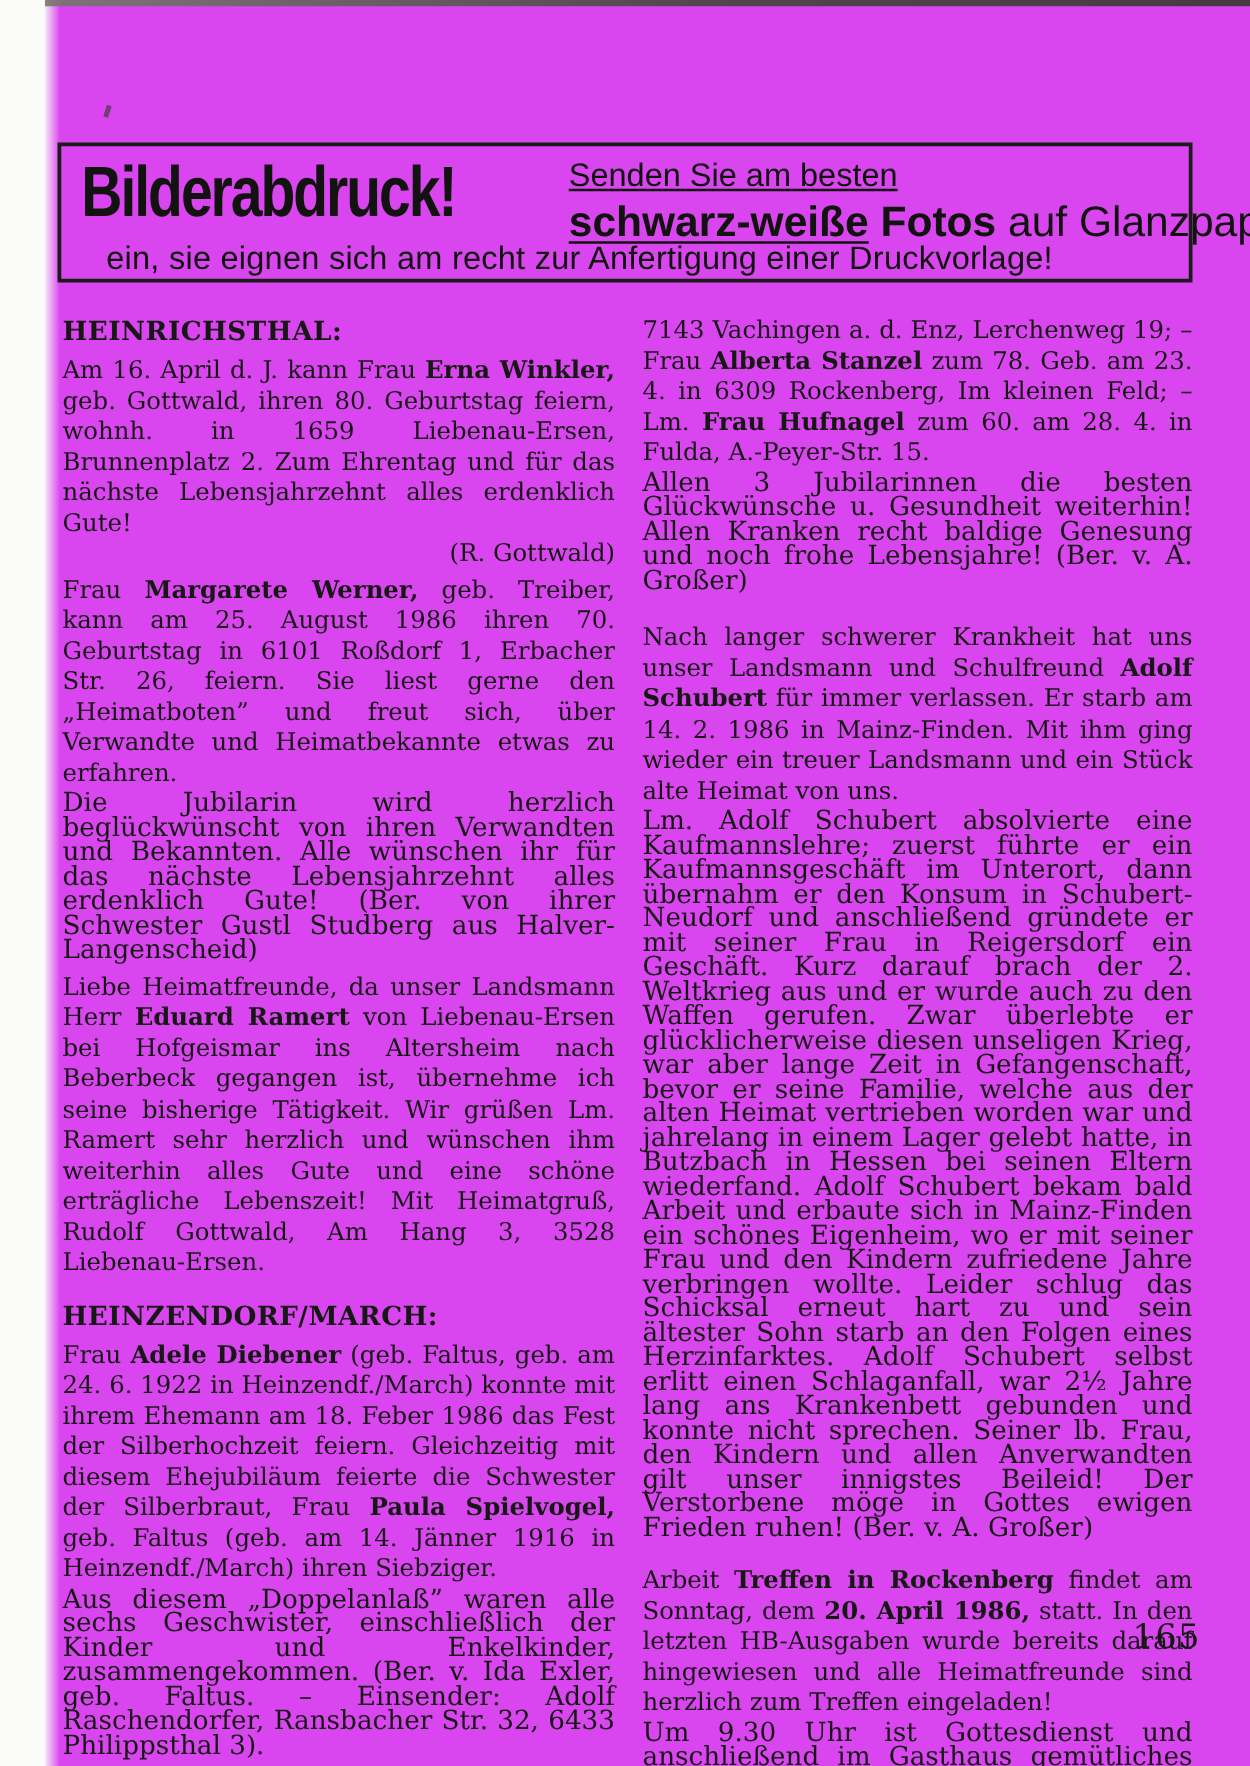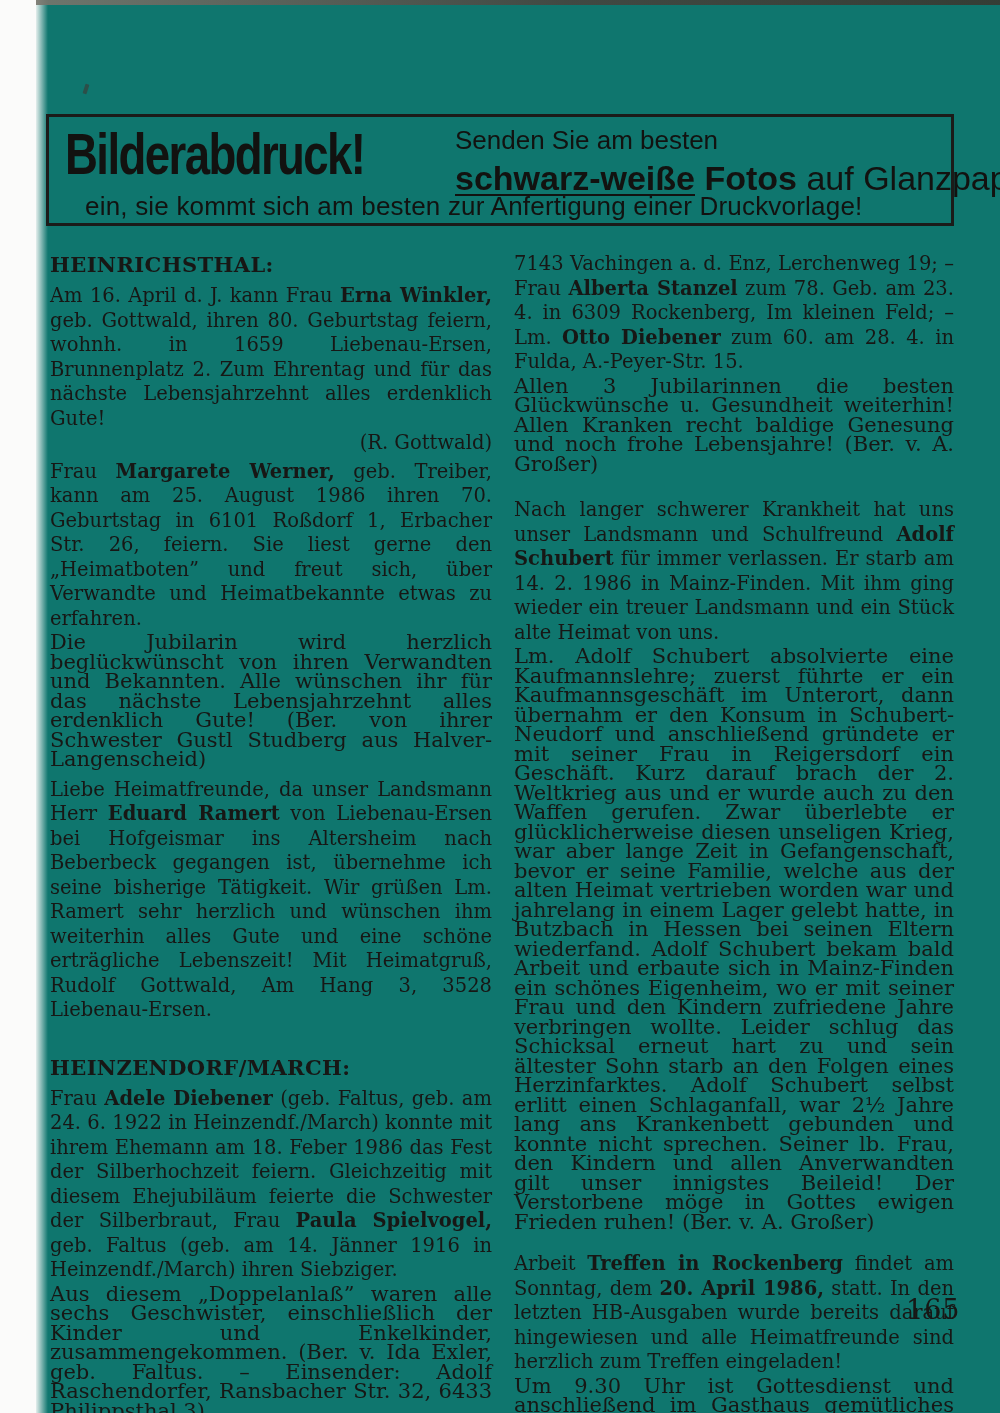--- a/index.html
+++ b/index.html
@@ -1,18 +1,18 @@
 <!DOCTYPE html>
 <html lang="de"><head>
 <meta charset="utf-8">
 <style>
   html,body{margin:0;padding:0;background:#d8d8d6;}
   .page{
     position:relative; width:1000px; height:1413px; margin:0 auto;
-    background:#0f766e; overflow:hidden;
+    background:#d946ef; overflow:hidden;
     font-family:"DejaVu Serif", serif; color:#171715;
   }
   
   .edge-strip{position:absolute; left:0; top:0; width:36px; height:100%;
     background:#fbfbfa;}
   .edge-strip::after{content:""; position:absolute; left:36px; top:0; width:12px; height:100%;
     background:linear-gradient(to right, rgba(251,251,250,.9), rgba(251,251,250,0));}
   .top-line{position:absolute; left:36px; top:0; width:964px; height:5px;
     background:linear-gradient(to right,#79766d,#46443e 55%,#39372f);opacity:.9;}
   .speck{position:absolute; left:84px; top:84px; width:4px; height:10px;
@@ -20,21 +20,21 @@
 
   
   .notice-box{
     position:absolute; left:46px; top:114px; width:902px; height:106px;
     border:3px solid #1b1b19; font-family:"Liberation Sans", sans-serif; color:#121210;
   }
   .notice-headline{
     position:absolute; left:16px; top:4px; font-size:57px; font-weight:bold;
     letter-spacing:-2px; transform:scaleX(.8); transform-origin:left top; white-space:nowrap;
   }
-  .notice-line1{position:absolute; left:406px; top:8px;  font-size:26px; white-space:nowrap;}
+  .notice-line1{position:absolute; left:406px; top:8px;  font-size:26px; white-space:nowrap;text-decoration:underline;}
   .notice-line2{position:absolute; left:406px; top:42px; font-size:34px; white-space:nowrap;}
   .notice-line3{position:absolute; left:36px;  top:74px; font-size:26px; white-space:nowrap; letter-spacing:.2px;}
 
   
   .col{position:absolute; top:252px;}
   .col-left{left:50px;  width:442px;}
   .col-right{left:514px; width:440px;}
 
   .heading{font-size:21px; font-weight:bold; letter-spacing:.4px; margin:0 0 7px 0;}
   .para{margin:0; text-align:justify;}
@@ -52,38 +52,38 @@
 <div class="page">
 
   <div class="edge-strip"></div>
   <div class="top-line"></div>
   <div class="speck"></div>
 
   <div class="notice-box">
     <div class="notice-headline">Bilderabdruck!</div>
     <div class="notice-line1">Senden Sie am besten</div>
     <div class="notice-line2" id="notice-line2"><span class="b u">schwarz-weiße</span><span class="b"> Fotos</span><span> auf Glanzpapier</span></div>
-    <div class="notice-line3">ein, sie kommt sich am besten zur Anfertigung einer Druckvorlage!</div>
+    <div class="notice-line3">ein, sie eignen sich am recht zur Anfertigung einer Druckvorlage!</div>
   </div>
 
   <div class="col col-left" id="col-left">
       <div class="heading">HEINRICHSTHAL:</div>
       <p class="para body"><span>Am 16. April d. J. kann Frau </span><span class="b">Erna Winkler,</span><span> geb. Gottwald, ihren 80. Geburtstag feiern, wohnh. in 1659 Liebenau-Ersen, Brunnenplatz 2. Zum Ehrentag und für das nächste Lebensjahrzehnt alles erdenklich Gute!</span></p>
       <p class="para body right"><span>(R. Gottwald)</span></p>
       <p class="para body" style="margin-top: 4px;"><span>Frau </span><span class="b">Margarete Werner,</span><span> geb. Treiber, kann am 25. August 1986 ihren 70. Geburtstag in 6101 Roßdorf 1, Erbacher Str. 26, feiern. Sie liest gerne den „Heimatboten” und freut sich, über Verwandte und Heimatbekannte etwas zu erfahren.</span></p>
       <p class="para small" style="margin-top: 2px;"><span>Die Jubilarin wird herzlich beglückwünscht von ihren Verwandten und Bekannten. Alle wünschen ihr für das nächste Lebensjahrzehnt alles erdenklich Gute! (Ber. von ihrer Schwester Gustl Studberg aus Halver-Langenscheid)</span></p>
       <p class="para body" style="margin-top: 8px;"><span>Liebe Heimatfreunde, da unser Landsmann Herr </span><span class="b">Eduard Ramert</span><span> von Liebenau-Ersen bei Hofgeismar ins Altersheim nach Beberbeck gegangen ist, übernehme ich seine bisherige Tätigkeit. Wir grüßen Lm. Ramert sehr herzlich und wünschen ihm weiterhin alles Gute und eine schöne erträgliche Lebenszeit! Mit Heimatgruß, Rudolf Gottwald, Am Hang 3, 3528 Liebenau-Ersen.</span></p>
-      <div class="heading" style="margin-top: 32px;">HEINZENDORF/MARCH:</div>
+      <div class="heading" style="margin-top: 17px;">HEINZENDORF/MARCH:</div>
       <p class="para body"><span>Frau </span><span class="b">Adele Diebener</span><span> (geb. Faltus, geb. am 24. 6. 1922 in Heinzendf./March) konnte mit ihrem Ehemann am 18. Feber 1986 das Fest der Silberhochzeit feiern. Gleichzeitig mit diesem Ehejubiläum feierte die Schwester der Silberbraut, Frau </span><span class="b">Paula Spielvogel,</span><span> geb. Faltus (geb. am 14. Jänner 1916 in Heinzendf./March) ihren Siebziger.</span></p>
       <p class="para small" style="margin-top: 2px;"><span>Aus diesem „Doppelanlaß” waren alle sechs Geschwister, einschließlich der Kinder und Enkelkinder, zusammengekommen. (Ber. v. Ida Exler, geb. Faltus. – Einsender: Adolf Raschendorfer, Ransbacher Str. 32, 6433 Philippsthal 3).</span></p>
       <div class="heading" style="margin-top: 48px;">HOHENSEIBERSDORF:</div>
       <p class="para body"><span>Wir gratulieren herzlich folg. Geburtstagskindern: Frau </span></p>
     </div>
   <div class="col col-right" id="col-right">
-      <p class="para body"><span>7143 Vachingen a. d. Enz, Lerchenweg 19; – Frau </span><span class="b">Alberta Stanzel</span><span> zum 78. Geb. am 23. 4. in 6309 Rockenberg, Im kleinen Feld; – Lm. </span><span class="b">Otto Diebener</span><span> zum 60. am 28. 4. in Fulda, A.-Peyer-Str. 15.</span></p>
+      <p class="para body"><span>7143 Vachingen a. d. Enz, Lerchenweg 19; – Frau </span><span class="b">Alberta Stanzel</span><span> zum 78. Geb. am 23. 4. in 6309 Rockenberg, Im kleinen Feld; – Lm. </span><span class="b">Frau Hufnagel</span><span> zum 60. am 28. 4. in Fulda, A.-Peyer-Str. 15.</span></p>
       <p class="para small" style="margin-top: 2px;"><span>Allen 3 Jubilarinnen die besten Glückwünsche u. Gesundheit weiterhin! Allen Kranken recht baldige Genesung und noch frohe Lebensjahre! (Ber. v. A. Großer)</span></p>
       <p class="para body" style="margin-top: 24px;"><span>Nach langer schwerer Krankheit hat uns unser Landsmann und Schulfreund </span><span class="b">Adolf Schubert</span><span> für immer verlassen. Er starb am 14. 2. 1986 in Mainz-Finden. Mit ihm ging wieder ein treuer Landsmann und ein Stück alte Heimat von uns.</span></p>
       <p class="para small" style="margin-top: 2px;"><span>Lm. Adolf Schubert absolvierte eine Kaufmannslehre; zuerst führte er ein Kaufmannsgeschäft im Unterort, dann übernahm er den Konsum in Schubert-Neudorf und anschließend gründete er mit seiner Frau in Reigersdorf ein Geschäft. Kurz darauf brach der 2. Weltkrieg aus und er wurde auch zu den Waffen gerufen. Zwar überlebte er glücklicherweise diesen unseligen Krieg, war aber lange Zeit in Gefangenschaft, bevor er seine Familie, welche aus der alten Heimat vertrieben worden war und jahrelang in einem Lager gelebt hatte, in Butzbach in Hessen bei seinen Eltern wiederfand. Adolf Schubert bekam bald Arbeit und erbaute sich in Mainz-Finden ein schönes Eigenheim, wo er mit seiner Frau und den Kindern zufriedene Jahre verbringen wollte. Leider schlug das Schicksal erneut hart zu und sein ältester Sohn starb an den Folgen eines Herzinfarktes. Adolf Schubert selbst erlitt einen Schlaganfall, war 2½ Jahre lang ans Krankenbett gebunden und konnte nicht sprechen. Seiner lb. Frau, den Kindern und allen Anverwandten gilt unser innigstes Beileid! Der Verstorbene möge in Gottes ewigen Frieden ruhen! (Ber. v. A. Großer)</span></p>
       <p class="para body" style="margin-top: 20px;"><span>Arbeit </span><span class="b">Treffen in Rockenberg</span><span> findet am Sonntag, dem </span><span class="b">20. April 1986,</span><span> statt. In den letzten HB-Ausgaben wurde bereits darauf hingewiesen und alle Heimatfreunde sind herzlich zum Treffen eingeladen!</span></p>
       <p class="para small" style="margin-top: 2px;"><span>Um 9.30 Uhr ist Gottesdienst und anschließend im Gasthaus gemütliches Beisammensein. Landsleute, welche mit der Bahn kommen, fahren bis Butzbach und werden dort abgeholt. Ihr braucht nur die Tel.-Nr. 06033/67206 anrufen; das ist die Tel.-Nr. von unserer lieben Frau Jochim, welche immer alles so gut vorbereitet und sie sorgt auch dafür, daß alle Bahnreisenden in Butzbach geholt werden können! Landsleute, kommt recht zahlreich, Ihr Walters-</span></p>
     </div>
 
   <div class="page-number">165</div>
 
 </div>

